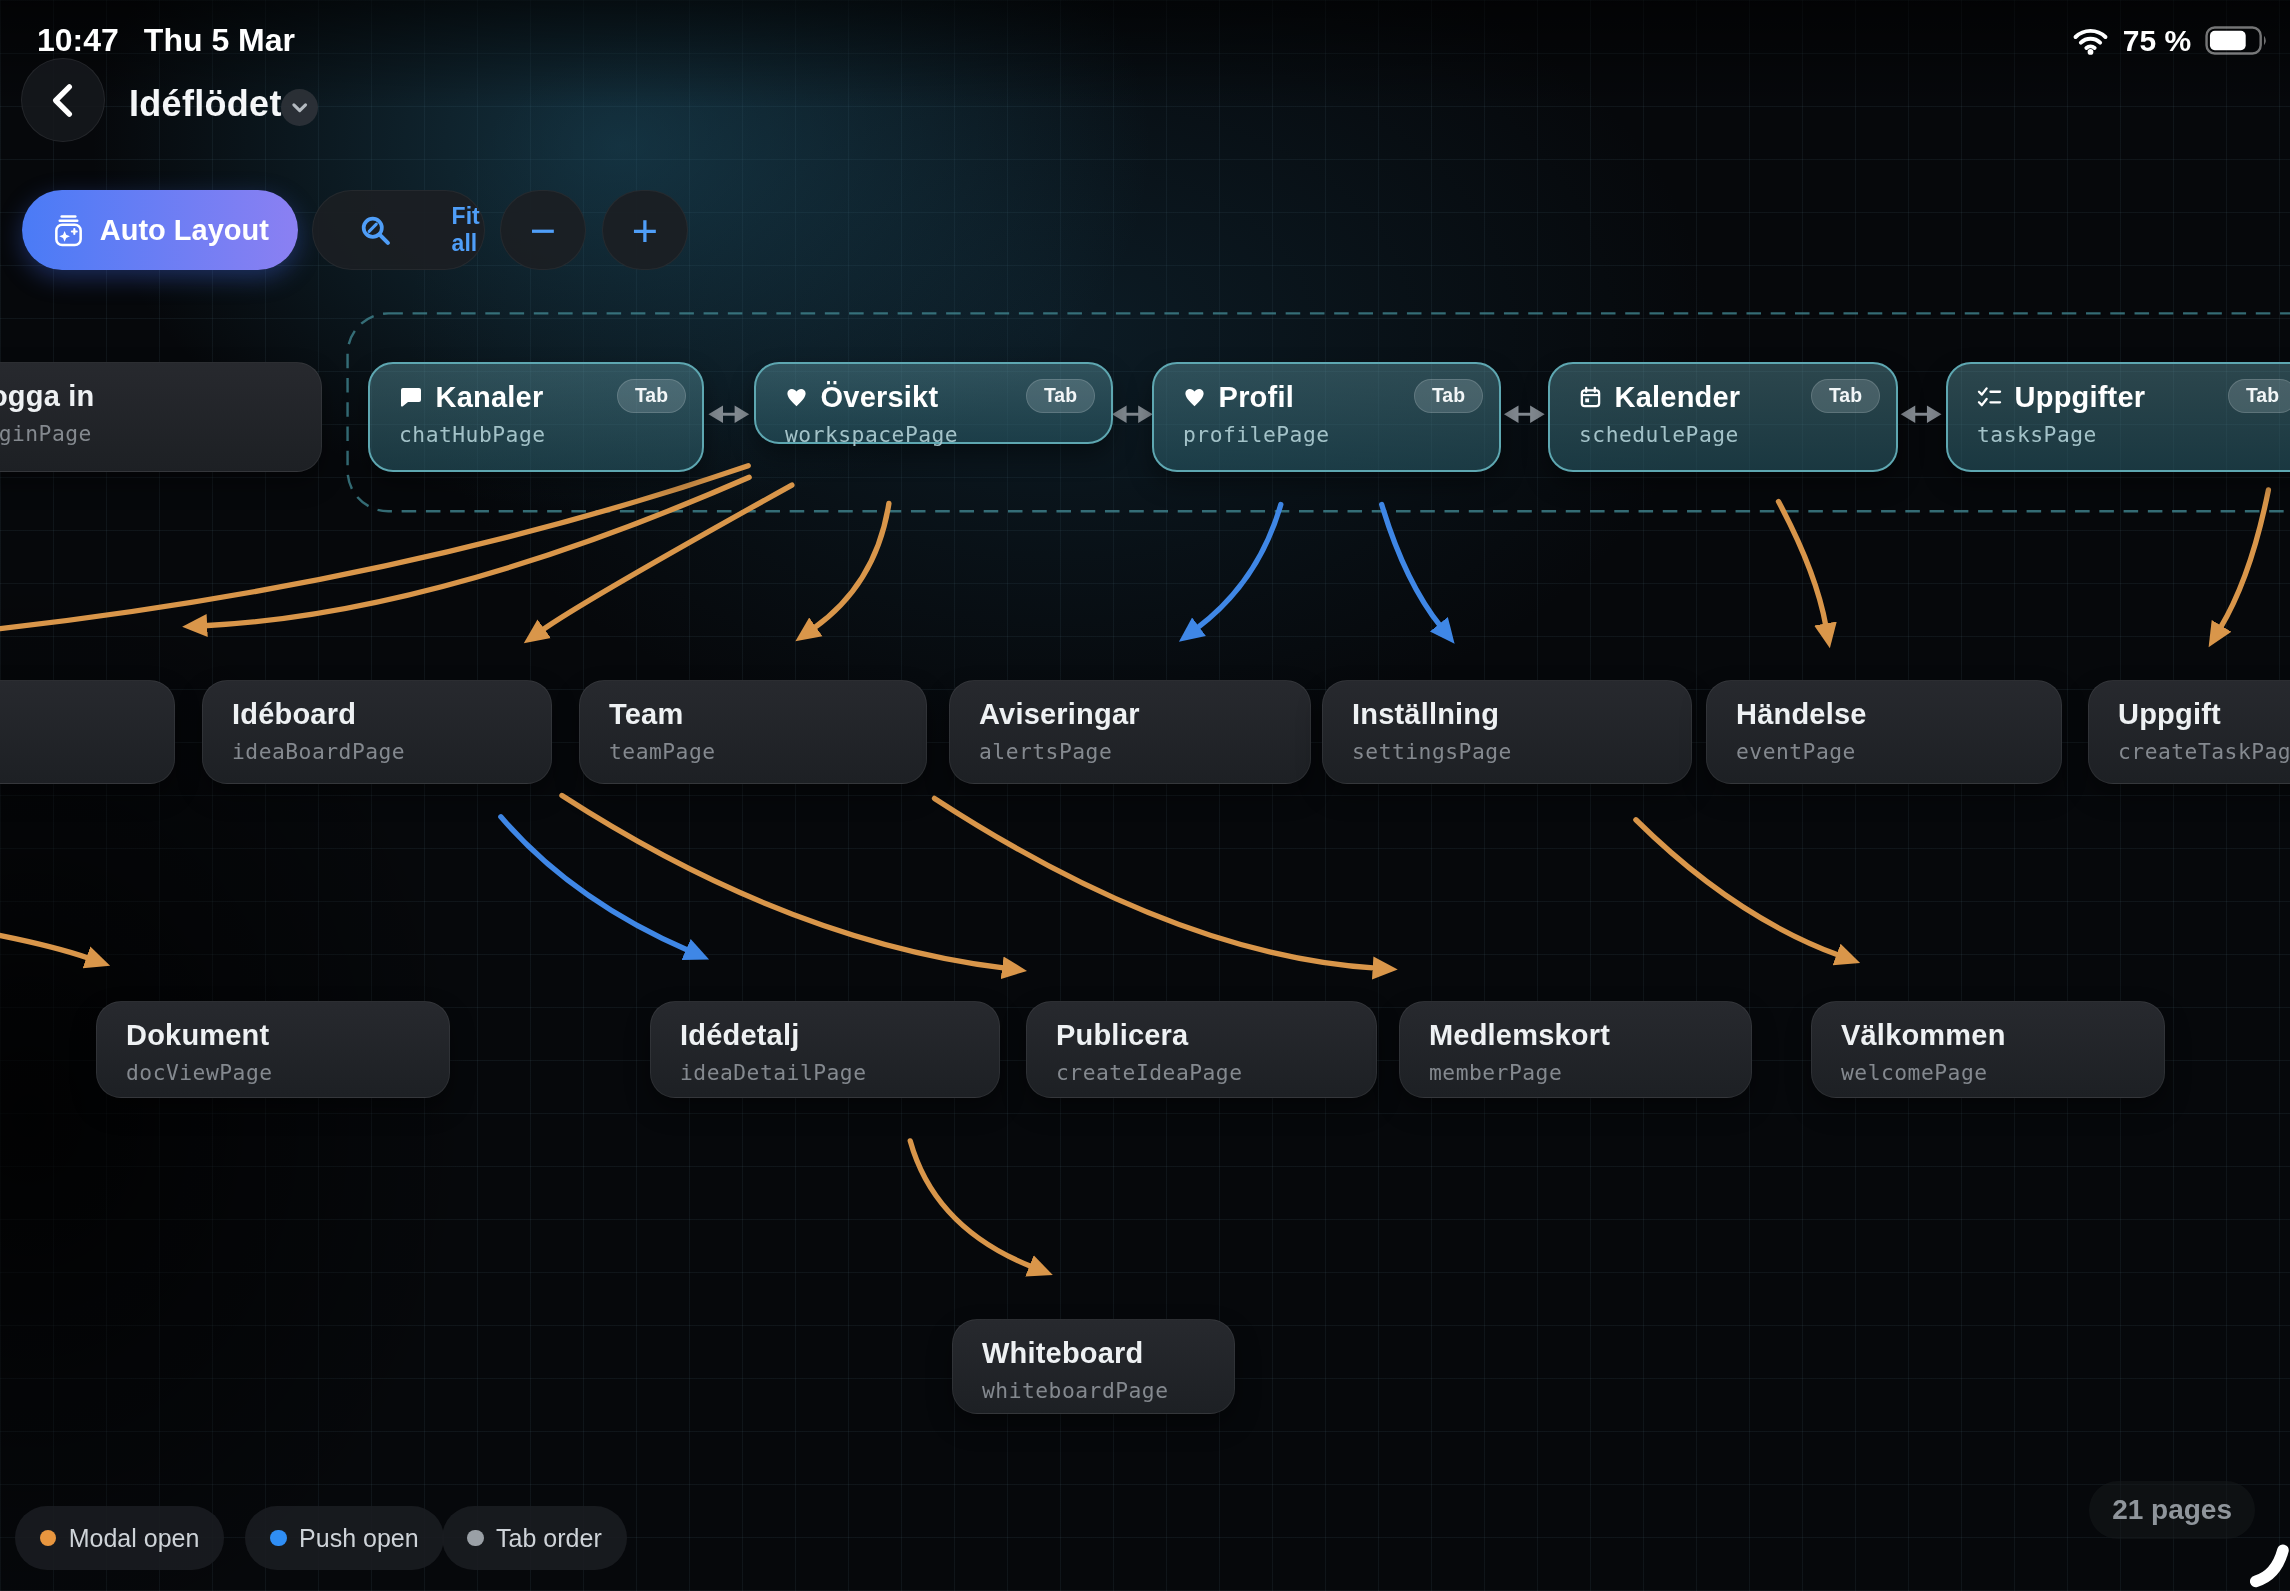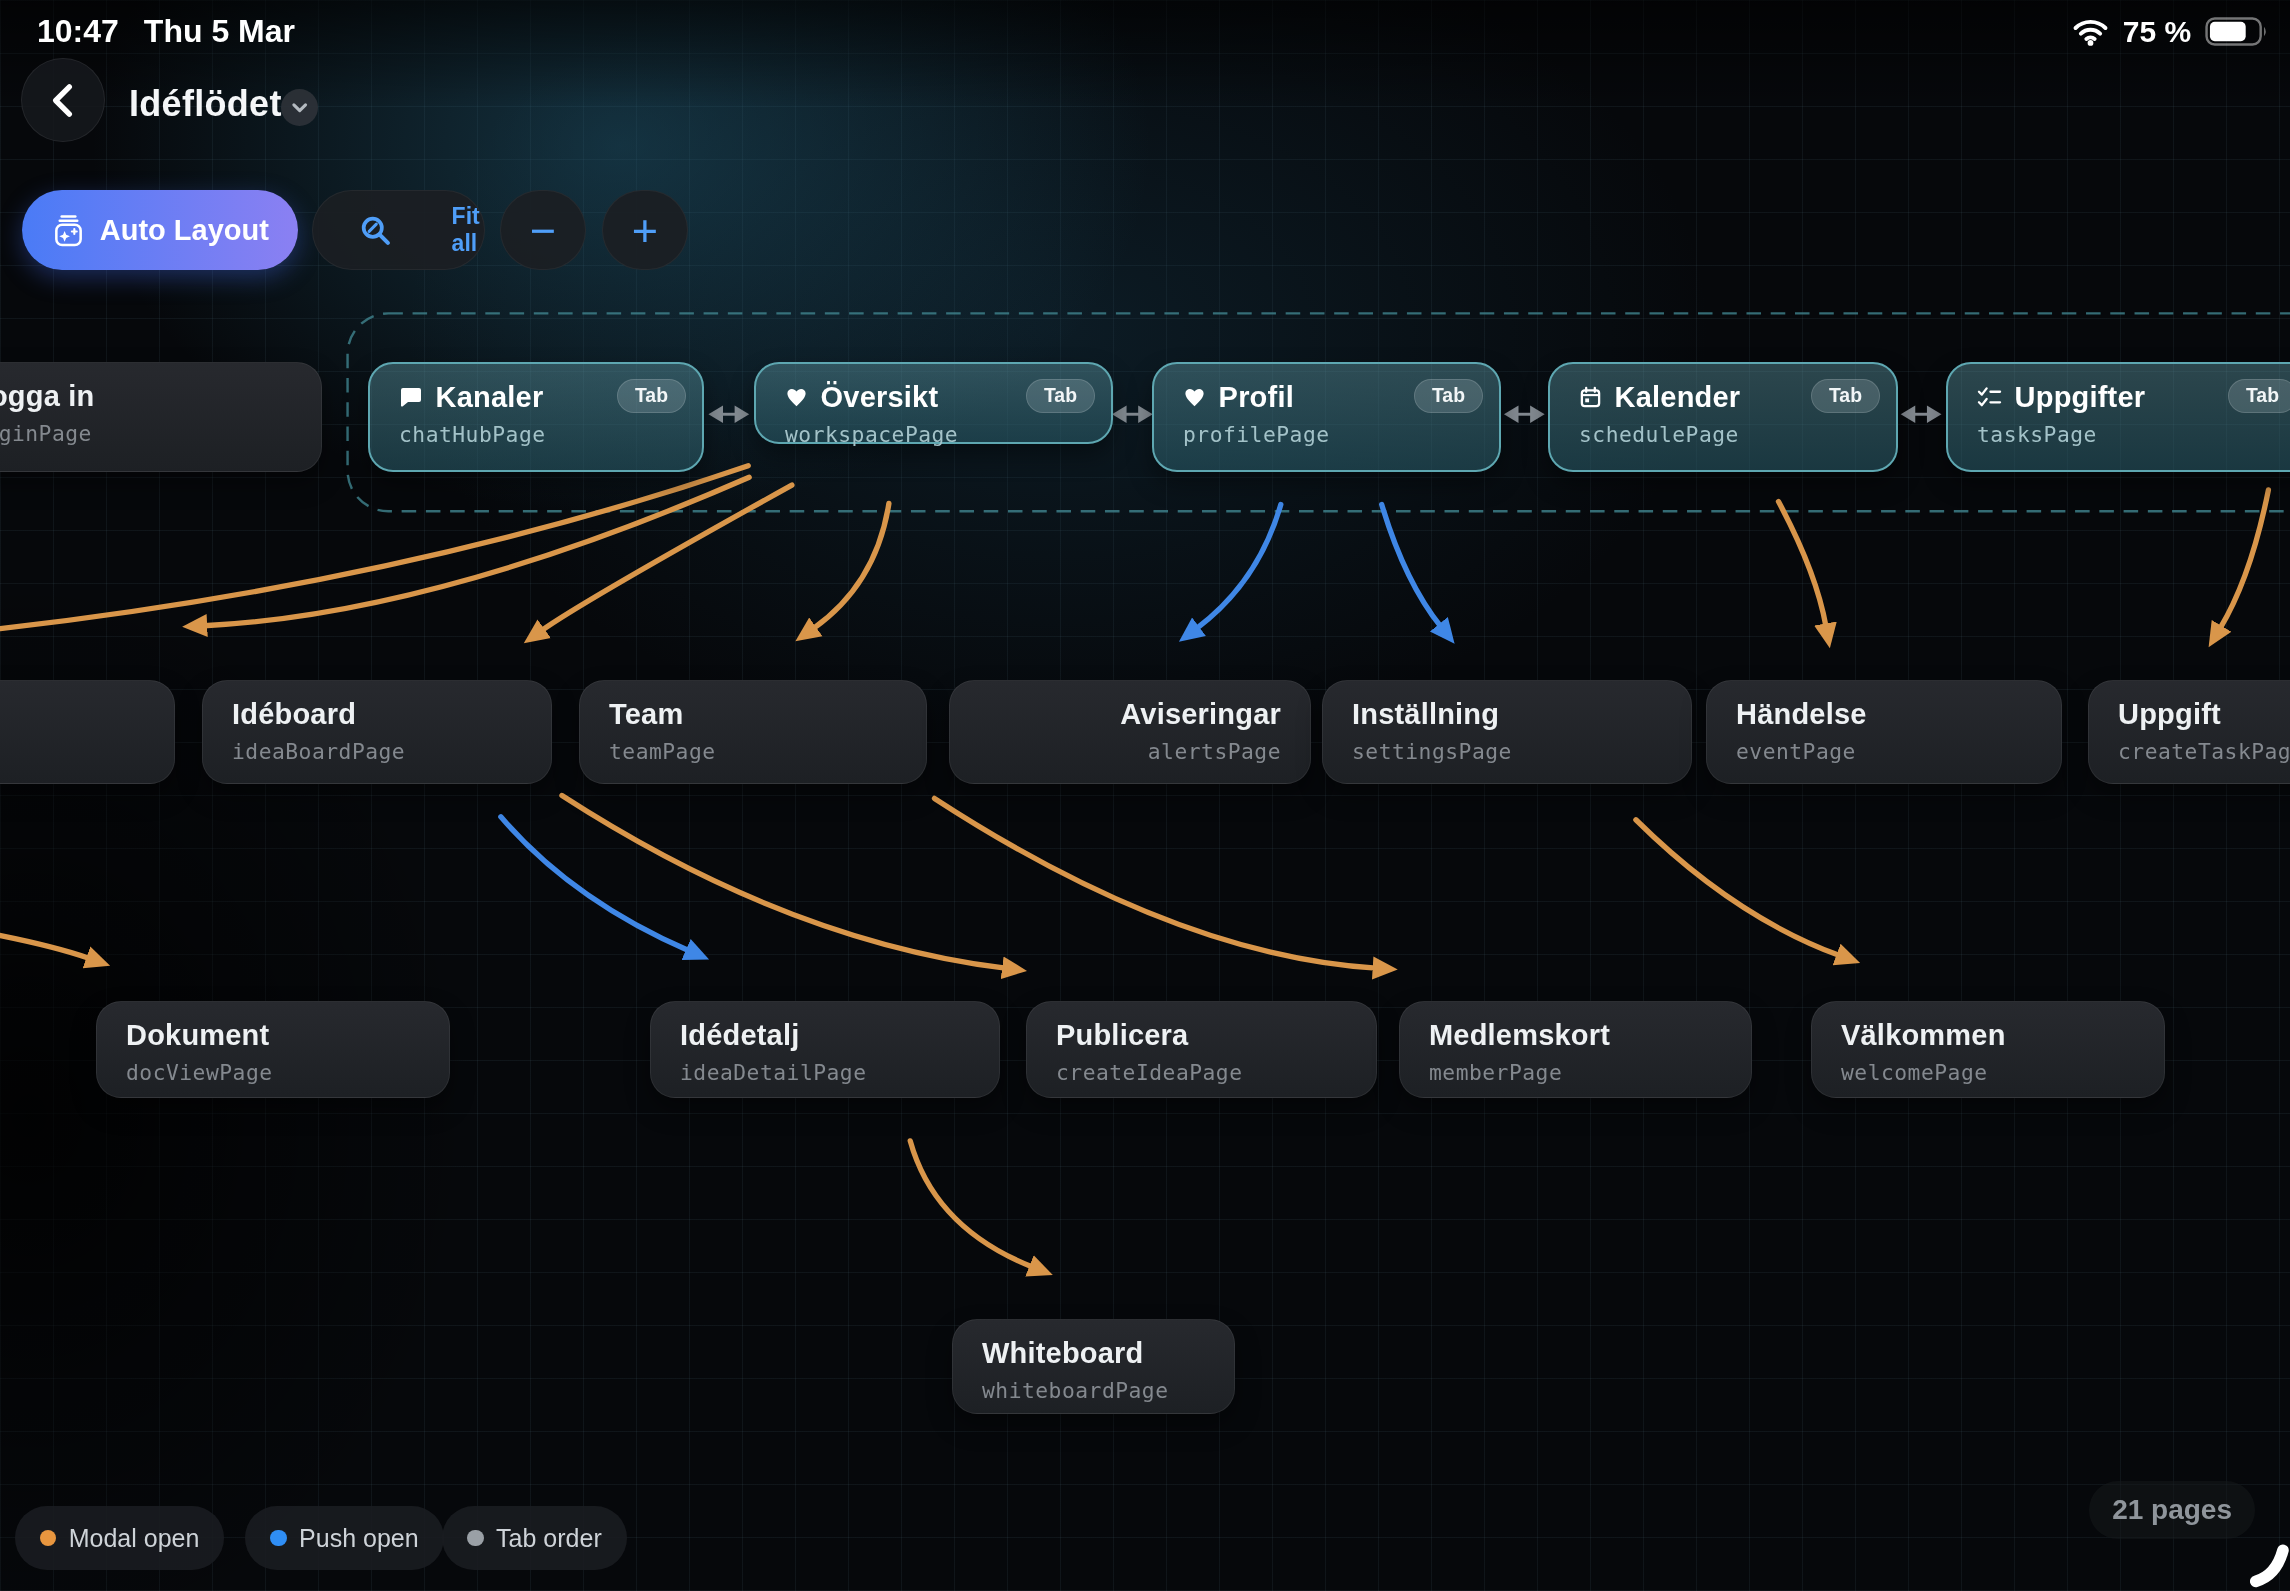--- a/index.html
+++ b/index.html
@@ -10,21 +10,21 @@
     background-image:
       linear-gradient(180deg,rgba(0,0,0,.6) 0,rgba(0,0,0,0) 107px),
       radial-gradient(ellipse 602px 737px at 29px 1116px, rgba(0,0,0,.78), transparent 75%),
       radial-gradient(ellipse 757px 524px at 621px 146px, rgba(38,104,132,.42), transparent 70%),
       radial-gradient(ellipse 932px 602px at 1058px 330px, rgba(28,78,104,.28), transparent 70%),
       linear-gradient(rgba(128,188,208,.075) 1.5px, transparent 1.5px),
       linear-gradient(90deg, rgba(128,188,208,.075) 1.5px, transparent 1.5px);
     background-size:auto,auto,auto,auto,53px 53px,53px 53px;}
   svg.layer{position:absolute;inset:0;pointer-events:none;}
   
-  .sb{position:absolute;top:10px;height:43px;display:flex;align-items:center;gap:25px;}
+  .sb{position:absolute;top:19px;height:43px;display:flex;align-items:center;gap:25px;}
   .sb.left{left:37px;}
   .sb.right{right:21.3px;gap:13.6px;}
   .sb-txt{font-size:32px;font-weight:600;color:#fff;}
   
   .back-btn{position:absolute;left:21.3px;top:58px;width:82px;height:82px;border-radius:50%;
     background:rgba(22,25,29,.85);border:1.5px solid rgba(255,255,255,.07);
     display:flex;align-items:center;justify-content:center;}
   .page-title{position:absolute;left:129px;top:83px;font-size:36px;font-weight:700;color:#f4f6f8;letter-spacing:0.3px;}
   .title-dd{position:absolute;left:281px;top:89px;width:37px;height:37px;border-radius:50%;
     background:rgba(46,50,56,.9);display:flex;align-items:center;justify-content:center;}
@@ -276,21 +276,21 @@
 
   <div class="node" style="left:-78px;top:680px;width:253px;height:104px;"></div>
   <div class="node" style="left:202px;top:680px;width:350px;height:104px;">
     <div class="t">Idéboard</div>
     <div class="p">ideaBoardPage</div>
   </div>
   <div class="node" style="left:579px;top:680px;width:348px;height:104px;">
     <div class="t">Team</div>
     <div class="p">teamPage</div>
   </div>
-  <div class="node" style="left:949px;top:680px;width:362px;height:104px;text-align:right;">
+  <div class="node" style="left:949px;top:680px;width:362px;height:104px;">
     <div class="t">Aviseringar</div>
     <div class="p">alertsPage</div>
   </div>
   <div class="node" style="left:1322px;top:680px;width:370px;height:104px;">
     <div class="t">Inställning</div>
     <div class="p">settingsPage</div>
   </div>
   <div class="node" style="left:1706px;top:680px;width:356px;height:104px;">
     <div class="t">Händelse</div>
     <div class="p">eventPage</div>

